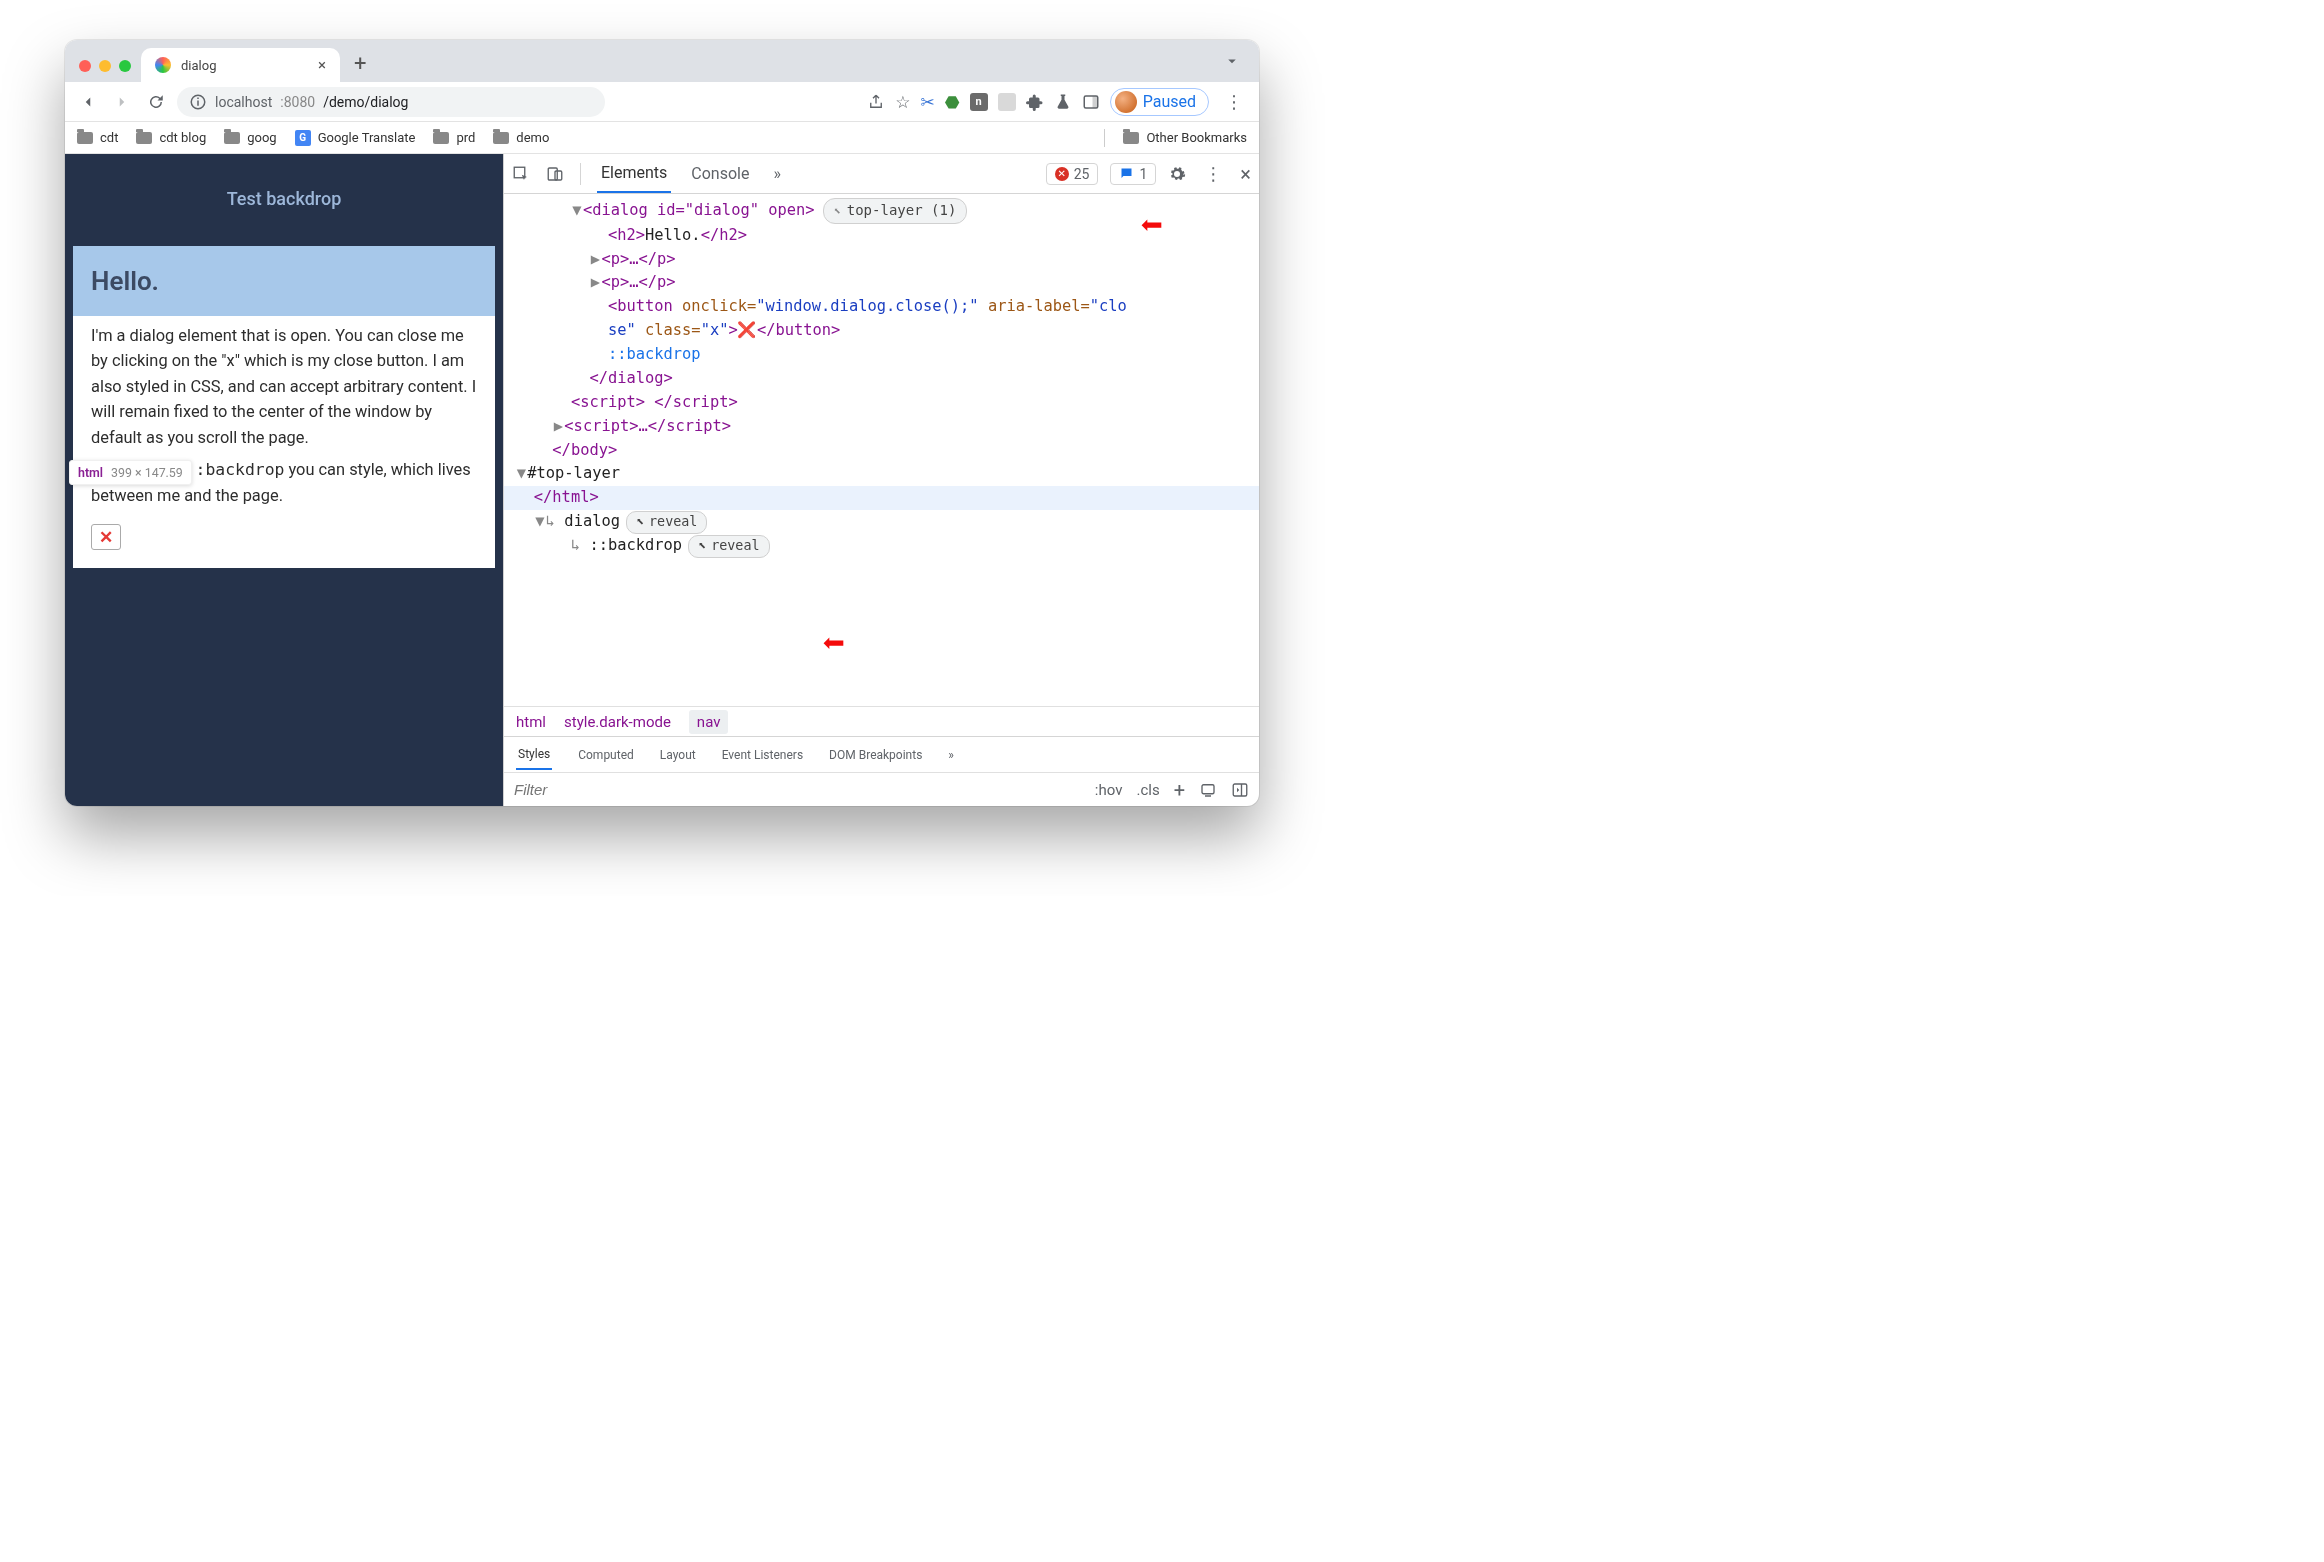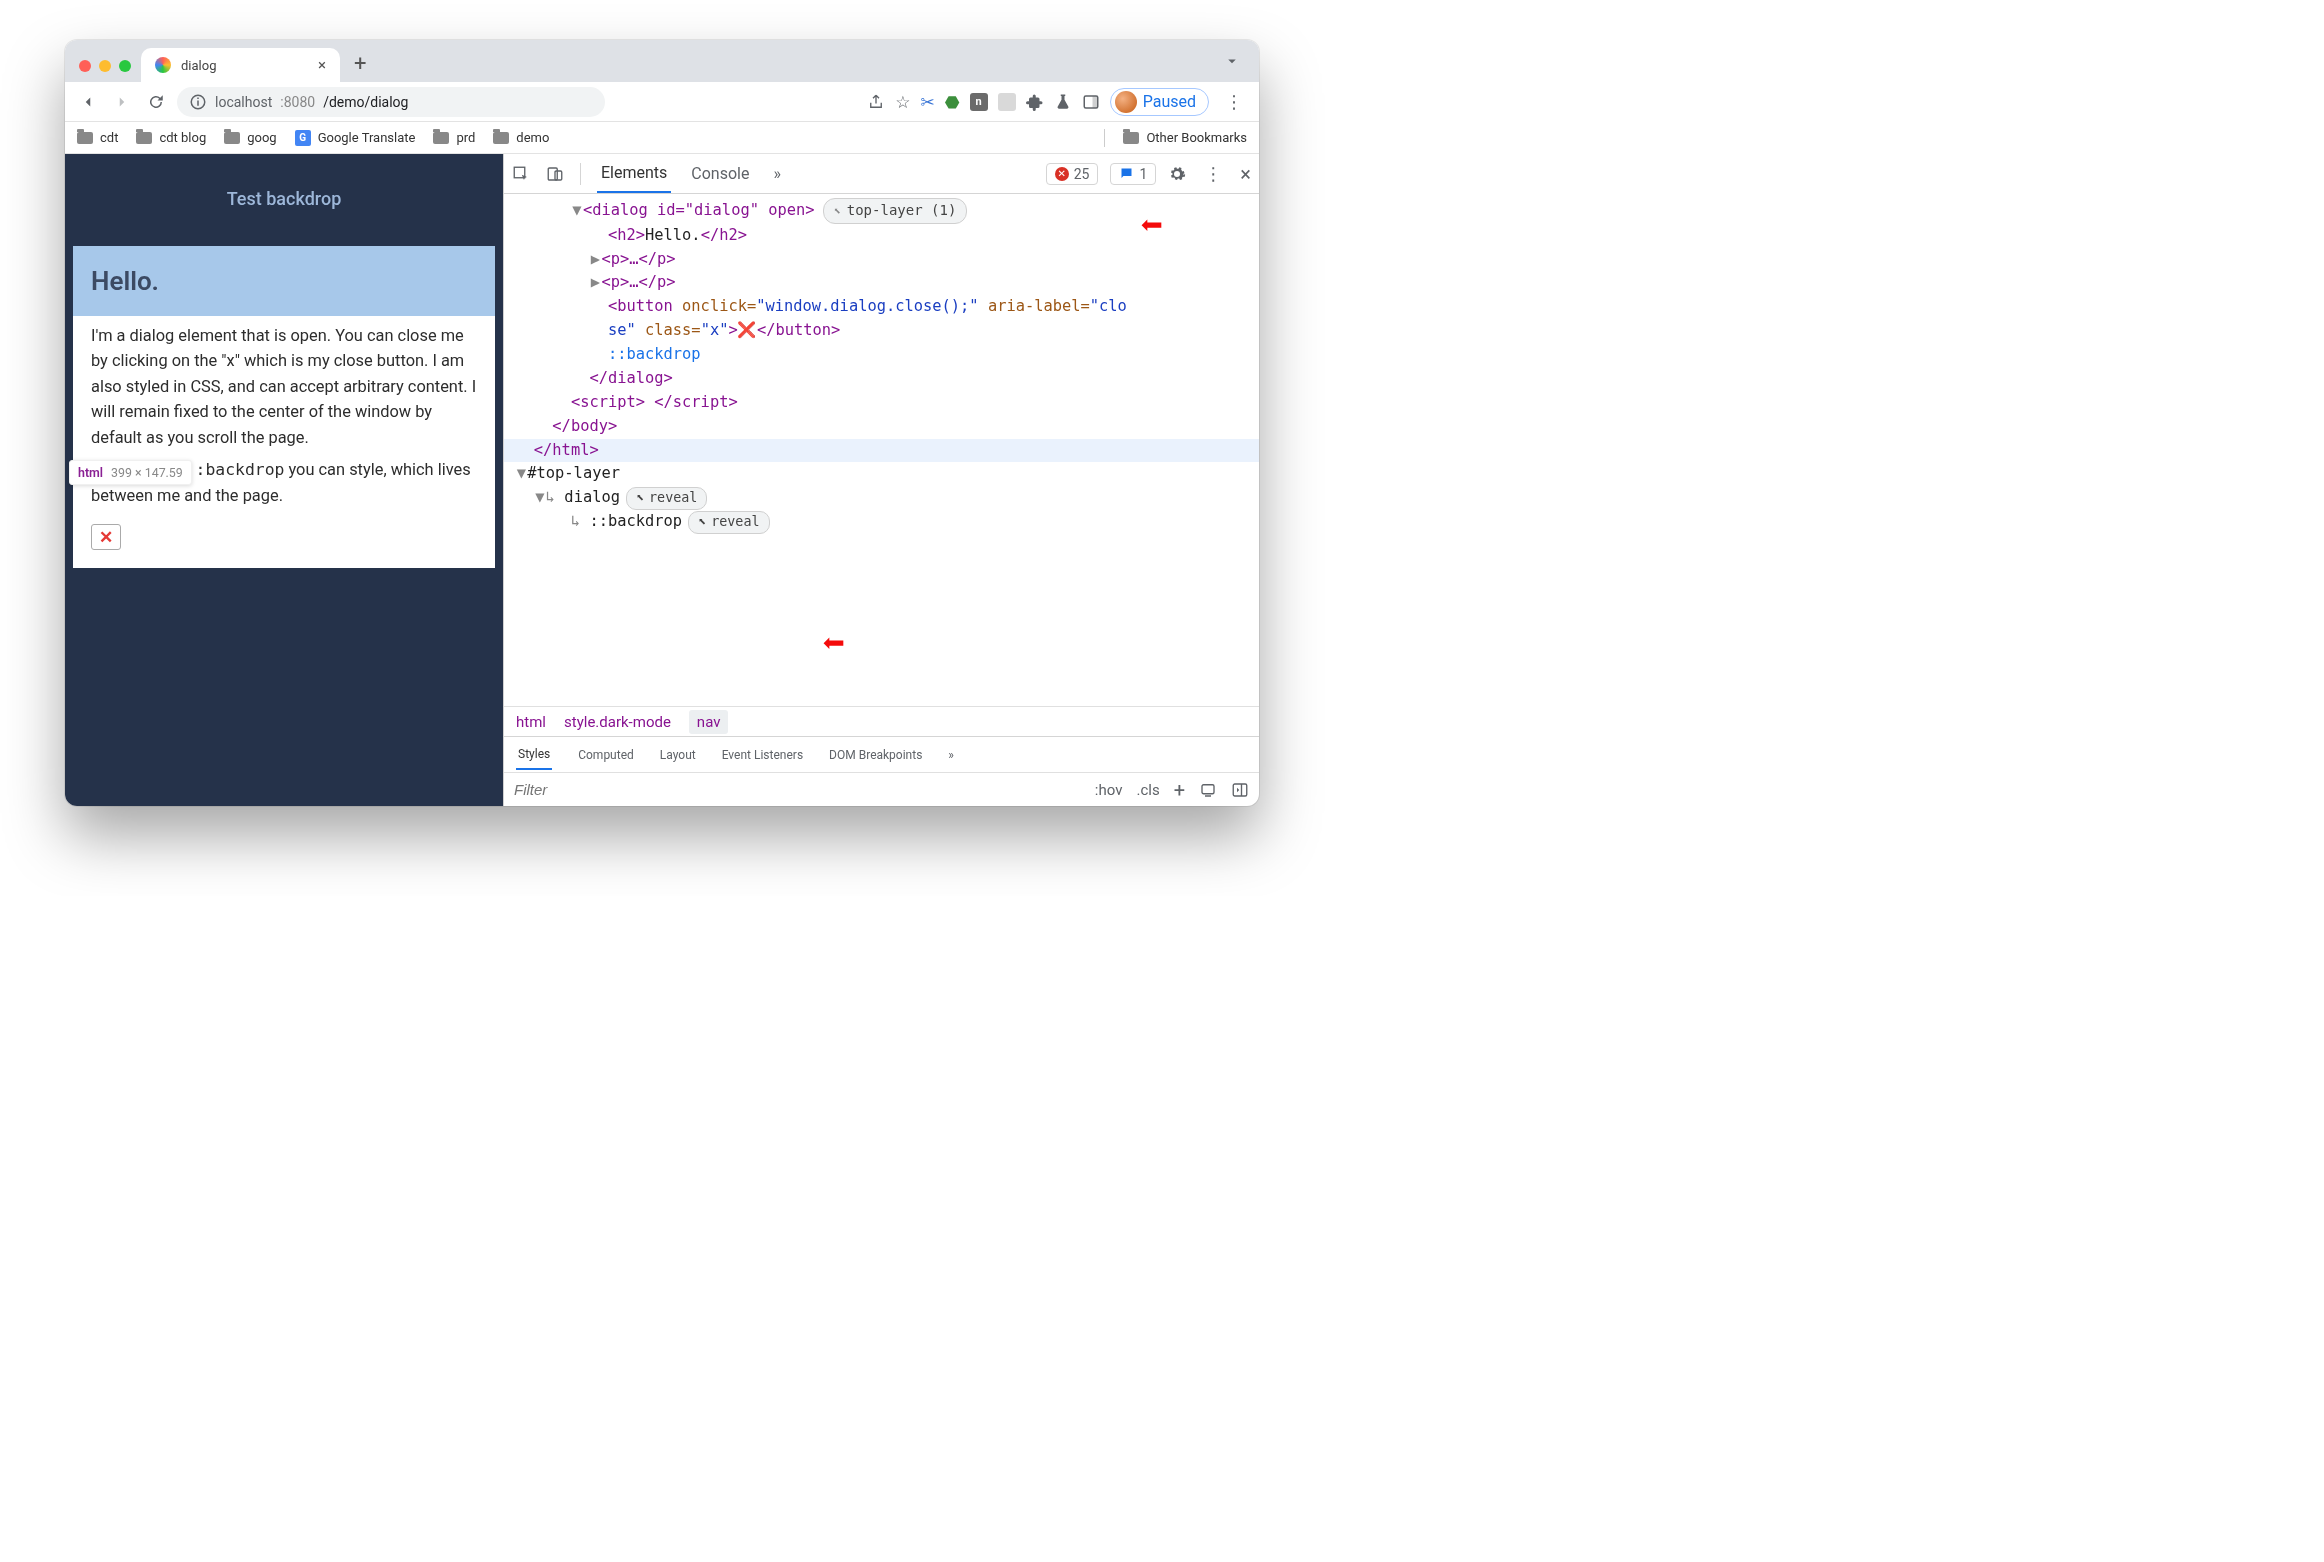--- a/index.html
+++ b/index.html
@@ -262,23 +262,24 @@
       <div class="dt-body" style="position:relative;padding:4px 0;">
         <div class="row">       <span class="arrow">▼</span><span class="tok-tag">&lt;dialog id="dialog" open&gt;</span><span class="badge"><span class="cursor">⬉</span><span>top-layer (1)</span></span></div>
         <div class="row">           <span class="tok-tag">&lt;h2&gt;</span><span class="tok-txt">Hello.</span><span class="tok-tag">&lt;/h2&gt;</span></div>
         <div class="row">         <span class="arrow">▶</span><span class="tok-tag">&lt;p&gt;…&lt;/p&gt;</span></div>
         <div class="row">         <span class="arrow">▶</span><span class="tok-tag">&lt;p&gt;…&lt;/p&gt;</span></div>
         <div class="row">           <span class="tok-tag">&lt;button </span><span class="tok-attr">onclick=</span><span class="tok-str">"window.dialog.close();"</span><span class="tok-attr"> aria-label=</span><span class="tok-str">"clo</span></div>
         <div class="row">           <span class="tok-str">se"</span><span class="tok-attr"> class=</span><span class="tok-str">"x"</span><span class="tok-tag">&gt;</span><span>❌</span><span class="tok-tag">&lt;/button&gt;</span></div>
         <div class="row">           <span class="tok-pseudo">::backdrop</span></div>
         <div class="row">         <span class="tok-tag">&lt;/dialog&gt;</span></div>
         <div class="row">       <span class="tok-tag">&lt;script&gt;</span><span class="tok-tag"> &lt;/script&gt;</span></div>
+        <div class="row">     <span class="arrow">▶</span><span class="tok-tag">&lt;script&gt;…&lt;/script&gt;</span></div>
         <div class="row">     <span class="tok-tag">&lt;/body&gt;</span></div>
+        <div class="row"> <span class="arrow">▼</span><span class="tok-txt">#top-layer</span></div>
         <div class="row hl">   <span class="tok-tag">&lt;/html&gt;</span></div>
-        <div class="row"> <span class="arrow">▼</span><span class="tok-txt">#top-layer</span></div>
         <div class="row">   <span class="arrow">▼</span><span style="color:#888">↳ </span><span class="tok-txt">dialog</span><span class="revealb"><span class="cursor">⬉</span><span>reveal</span></span></div>
         <div class="row">       <span style="color:#888">↳ </span><span class="tok-txt">::backdrop</span><span class="revealb"><span class="cursor">⬉</span><span>reveal</span></span></div>
 
         <div class="redarrow" style="top:2px;right:96px;">⬅</div>
         <div class="redarrow" style="top:420px;left:318px;">⬅</div>
       </div>
 
       <div class="crumbs">
         <span>html</span>
         <span>style.dark-mode</span>

